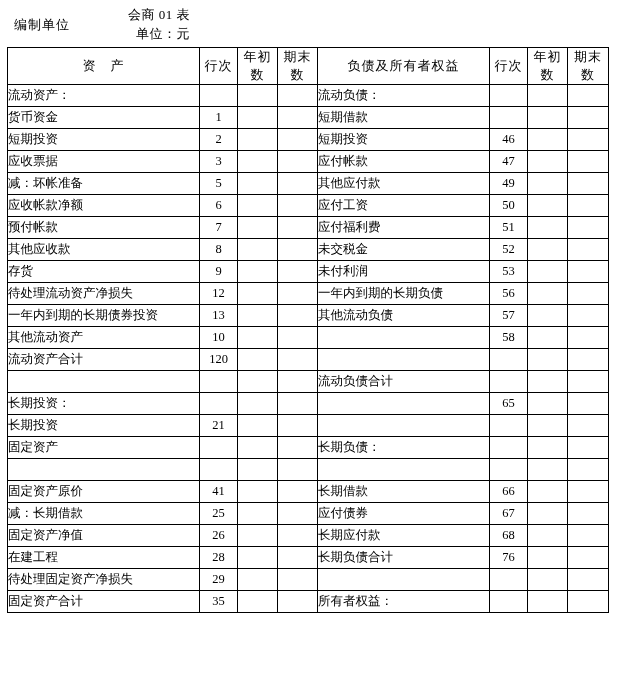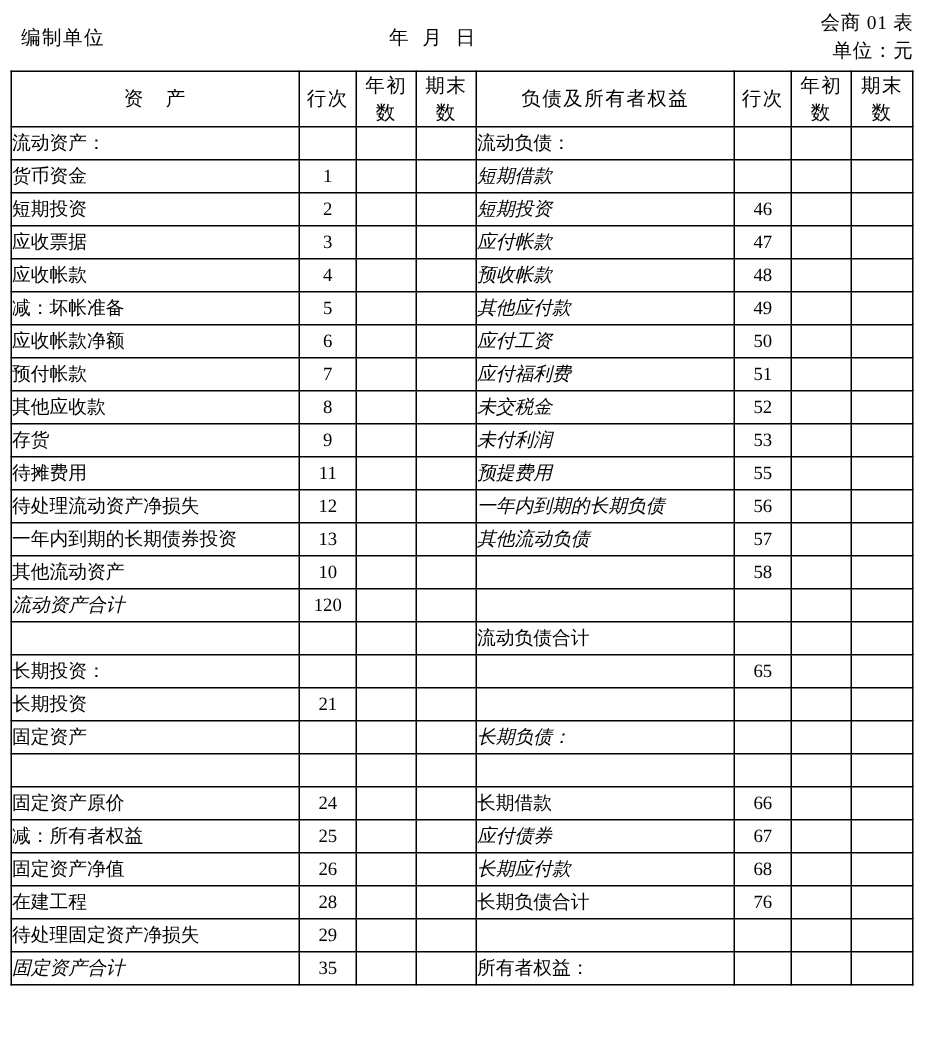--- a/index.html
+++ b/index.html
@@ -77,31 +77,30 @@
   }
   .cell-num {
     height: 21px;
     text-align: center;
     font-size: 12.5px;
   }
   .blank { }
   
   .i0 { padding-left: 4px; margin-left: 16px; }
   .i1 { padding-left: 16px; margin-left: 26px; }
-  .i2 { padding-left: 30px; font-style: italic; }
+  .i2 { padding-left: 30px; }
   .i3 { padding-left: 44px; }
 </style>
 </head>
 <body>
 
 <div class="page">
 
   <div class="top-bar">
     <div class="top-left">编制单位</div>
-    <div class="top-center">年  月  日</div>
     <div class="top-right">
       <div>会商 01 表</div>
       <div>单位：元</div>
     </div>
   </div>
 
   <table class="balance">
     <colgroup>
       <col style="width:192px">
       <col style="width:38px">
@@ -158,30 +157,20 @@
           <td class="cell-item i1">应收票据</td>
           <td class="cell-num">3</td>
           <td class="cell-num blank"></td>
           <td class="cell-num blank"></td>
           <td class="cell-item i2">应付帐款</td>
           <td class="cell-num">47</td>
           <td class="cell-num blank"></td>
           <td class="cell-num blank"></td>
         </tr>
         <tr>
-          <td class="cell-item i1">应收帐款</td>
-          <td class="cell-num">4</td>
-          <td class="cell-num blank"></td>
-          <td class="cell-num blank"></td>
-          <td class="cell-item i2">预收帐款</td>
-          <td class="cell-num">48</td>
-          <td class="cell-num blank"></td>
-          <td class="cell-num blank"></td>
-        </tr>
-        <tr>
           <td class="cell-item i1">减：坏帐准备</td>
           <td class="cell-num">5</td>
           <td class="cell-num blank"></td>
           <td class="cell-num blank"></td>
           <td class="cell-item i2">其他应付款</td>
           <td class="cell-num">49</td>
           <td class="cell-num blank"></td>
           <td class="cell-num blank"></td>
         </tr>
         <tr>
@@ -218,30 +207,20 @@
           <td class="cell-item i1">存货</td>
           <td class="cell-num">9</td>
           <td class="cell-num blank"></td>
           <td class="cell-num blank"></td>
           <td class="cell-item i2">未付利润</td>
           <td class="cell-num">53</td>
           <td class="cell-num blank"></td>
           <td class="cell-num blank"></td>
         </tr>
         <tr>
-          <td class="cell-item i1">待摊费用</td>
-          <td class="cell-num">11</td>
-          <td class="cell-num blank"></td>
-          <td class="cell-num blank"></td>
-          <td class="cell-item i2">预提费用</td>
-          <td class="cell-num">55</td>
-          <td class="cell-num blank"></td>
-          <td class="cell-num blank"></td>
-        </tr>
-        <tr>
           <td class="cell-item i0">待处理流动资产净损失</td>
           <td class="cell-num">12</td>
           <td class="cell-num blank"></td>
           <td class="cell-num blank"></td>
           <td class="cell-item i2">一年内到期的长期负债</td>
           <td class="cell-num">56</td>
           <td class="cell-num blank"></td>
           <td class="cell-num blank"></td>
         </tr>
         <tr>
@@ -319,30 +298,30 @@
           <td class="cell-num"></td>
           <td class="cell-num blank"></td>
           <td class="cell-num blank"></td>
           <td class="cell-item i0"></td>
           <td class="cell-num"></td>
           <td class="cell-num blank"></td>
           <td class="cell-num blank"></td>
         </tr>
         <tr>
           <td class="cell-item i1">固定资产原价</td>
-          <td class="cell-num">24</td>
+          <td class="cell-num">41</td>
           <td class="cell-num blank"></td>
           <td class="cell-num blank"></td>
           <td class="cell-item i3">长期借款</td>
           <td class="cell-num">66</td>
           <td class="cell-num blank"></td>
           <td class="cell-num blank"></td>
         </tr>
         <tr>
-          <td class="cell-item i1">减：所有者权益</td>
+          <td class="cell-item i1">减：长期借款</td>
           <td class="cell-num">25</td>
           <td class="cell-num blank"></td>
           <td class="cell-num blank"></td>
           <td class="cell-item i2">应付债券</td>
           <td class="cell-num">67</td>
           <td class="cell-num blank"></td>
           <td class="cell-num blank"></td>
         </tr>
         <tr>
           <td class="cell-item i1">固定资产净值</td>

